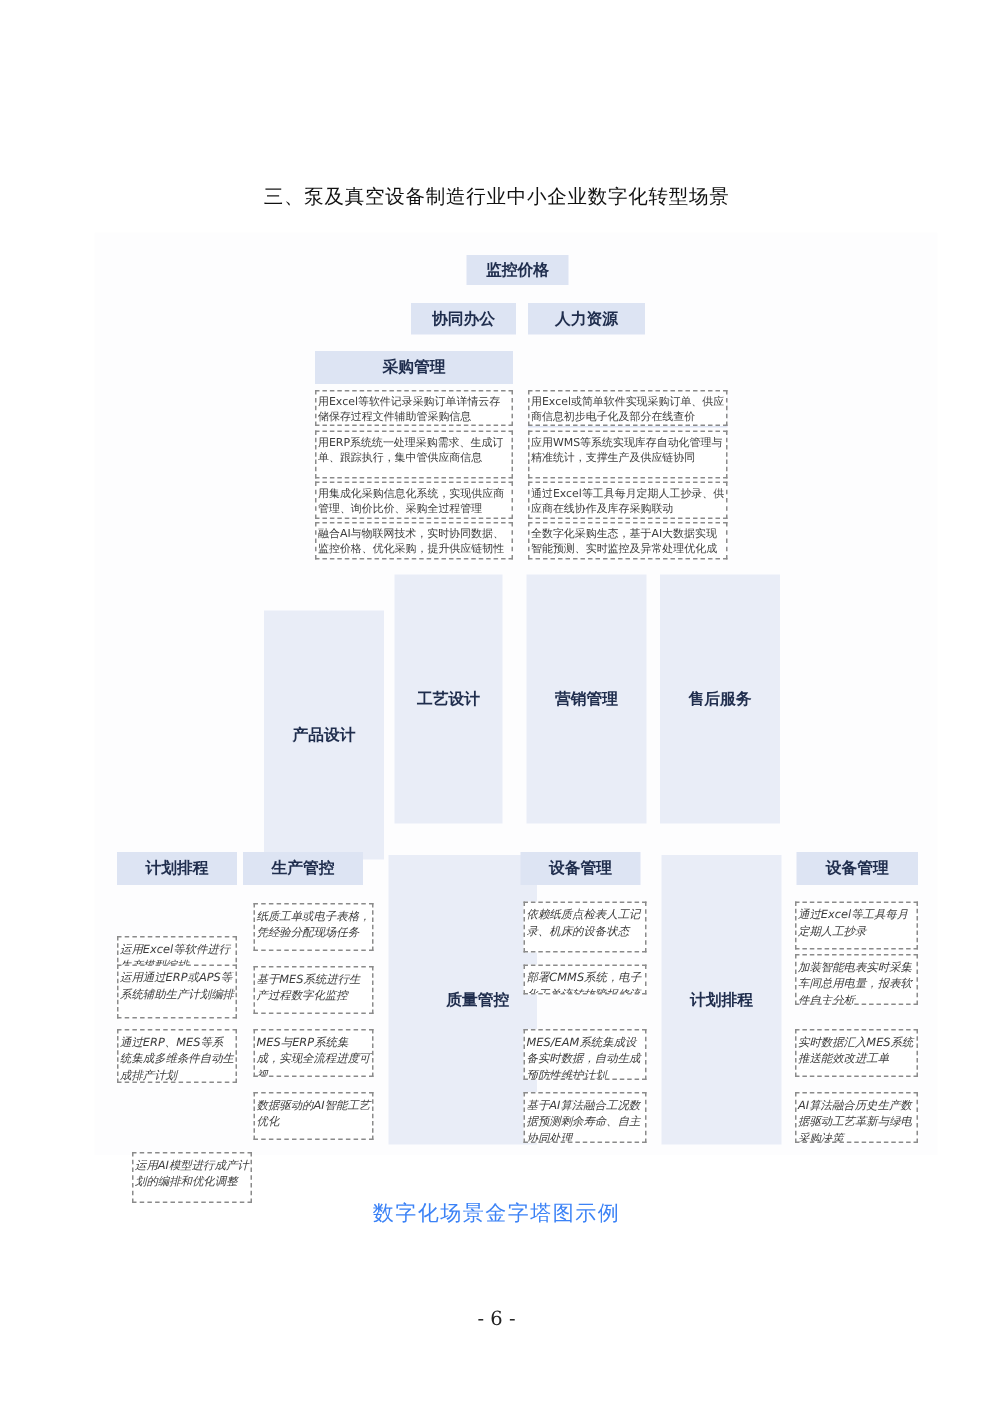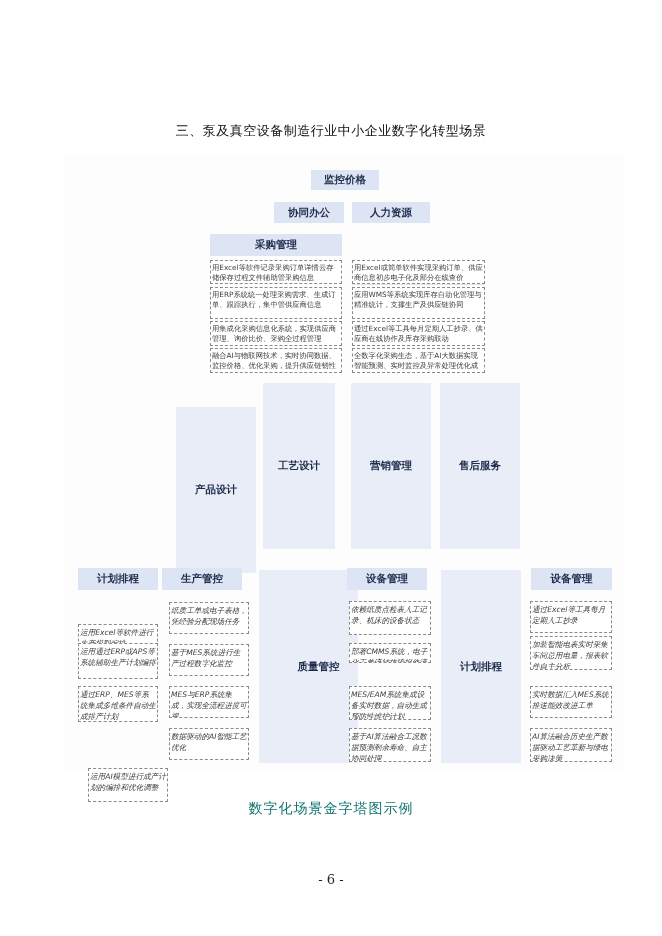--- a/index.html
+++ b/index.html
@@ -9,21 +9,21 @@
                 font-size:13px; letter-spacing:0.5px; color:#111; }
   .panel { position:absolute; left:63px; top:155px; width:562px; height:615px; background:#fdfdfe; }
   .hdr { position:absolute; background:#dde4f3; color:#1f2d4d; font-weight:bold;
          font-size:10.5px; display:flex; align-items:center; justify-content:center; }
   .pillar { position:absolute; background:#e9edf7; color:#1f2d4d; font-weight:bold;
             font-size:10.5px; display:flex; align-items:center; justify-content:center; }
   .note { position:absolute; border:1px dashed #8a8a8a; background:#fff; color:#3c3c3c;
           font-size:7.3px; line-height:10px; padding:2px 1px; box-sizing:border-box; overflow:hidden; }
   .note.it { font-style:italic; font-size:7.6px; line-height:11px; }
   .caption { position:absolute; left:0; top:800px; width:662px; text-align:center;
-             font-family:"DejaVu Serif", "Liberation Serif", serif; font-size:14px; letter-spacing:1px; color:#0f766e; }
+             font-family:"DejaVu Serif", "Liberation Serif", serif; font-size:14px; letter-spacing:1px; color:#3b82f6; }
   .pageno { position:absolute; left:0; top:872px; width:662px; text-align:center;
             font-family:"DejaVu Serif", "Liberation Serif", serif; font-size:13px; color:#222; }
 </style>
 </head>
 <body>
 
 <div class="page-title">三、泵及真空设备制造行业中小企业数字化转型场景</div>
 
 <div class="panel"></div>
 

